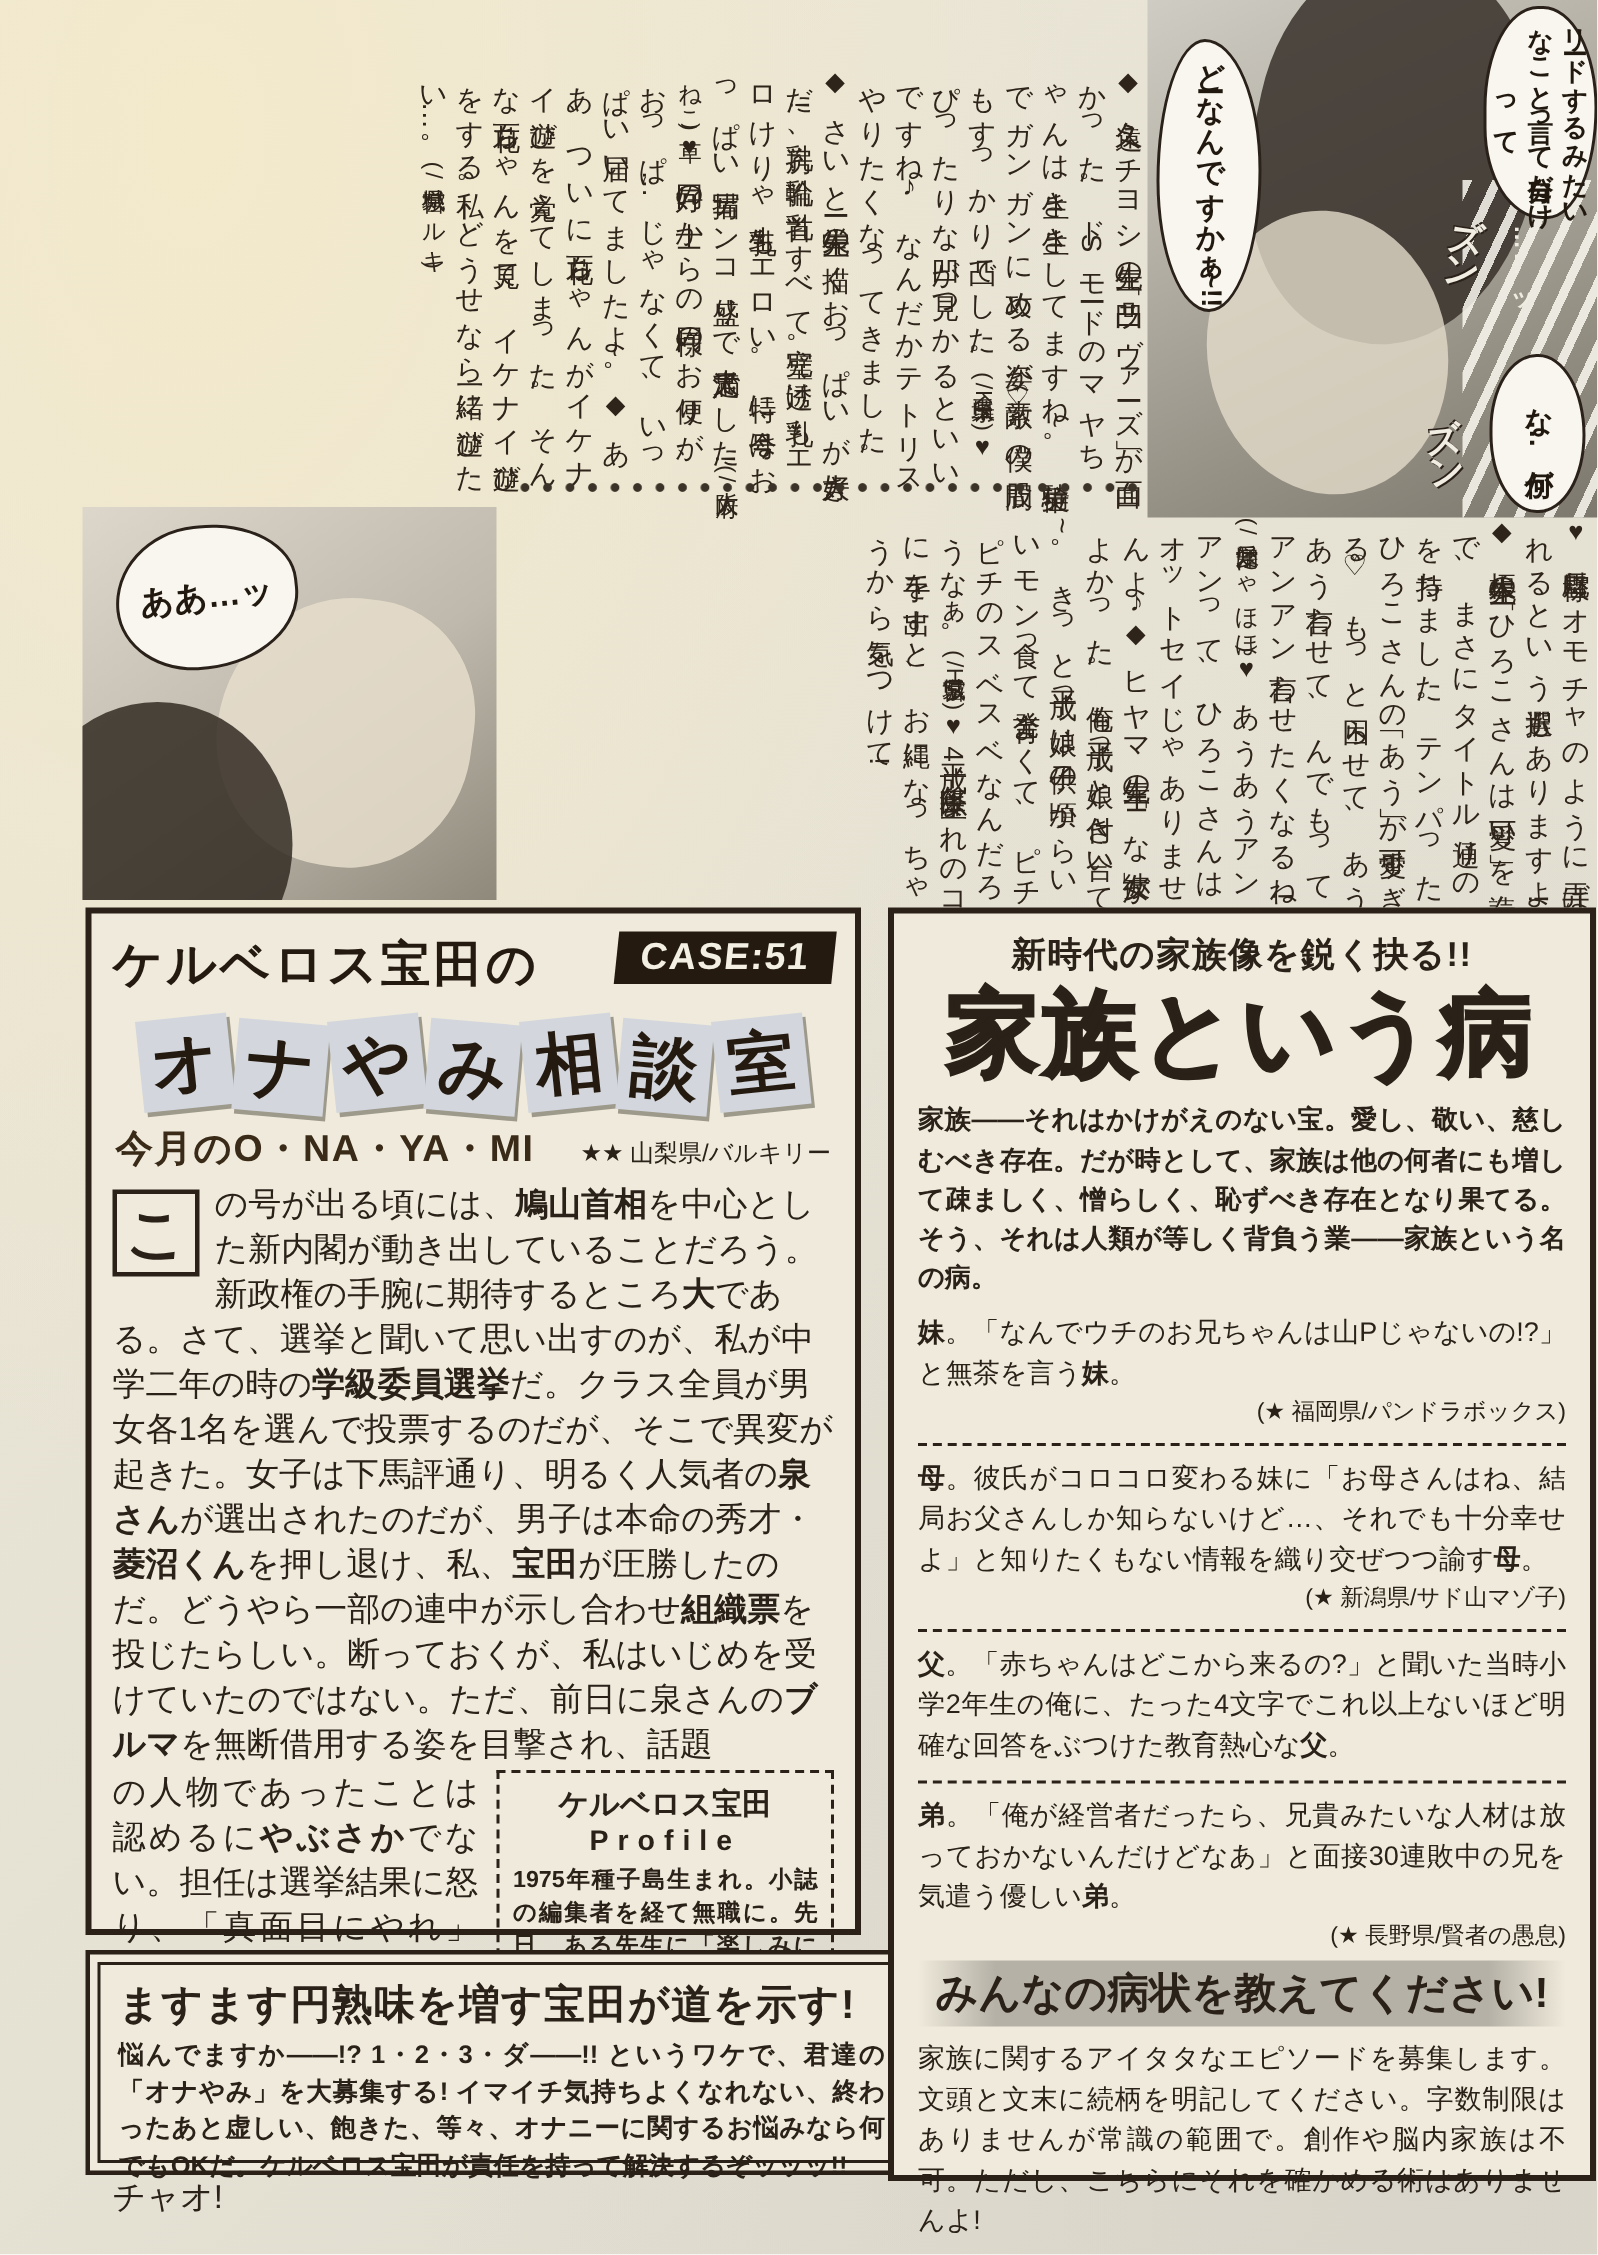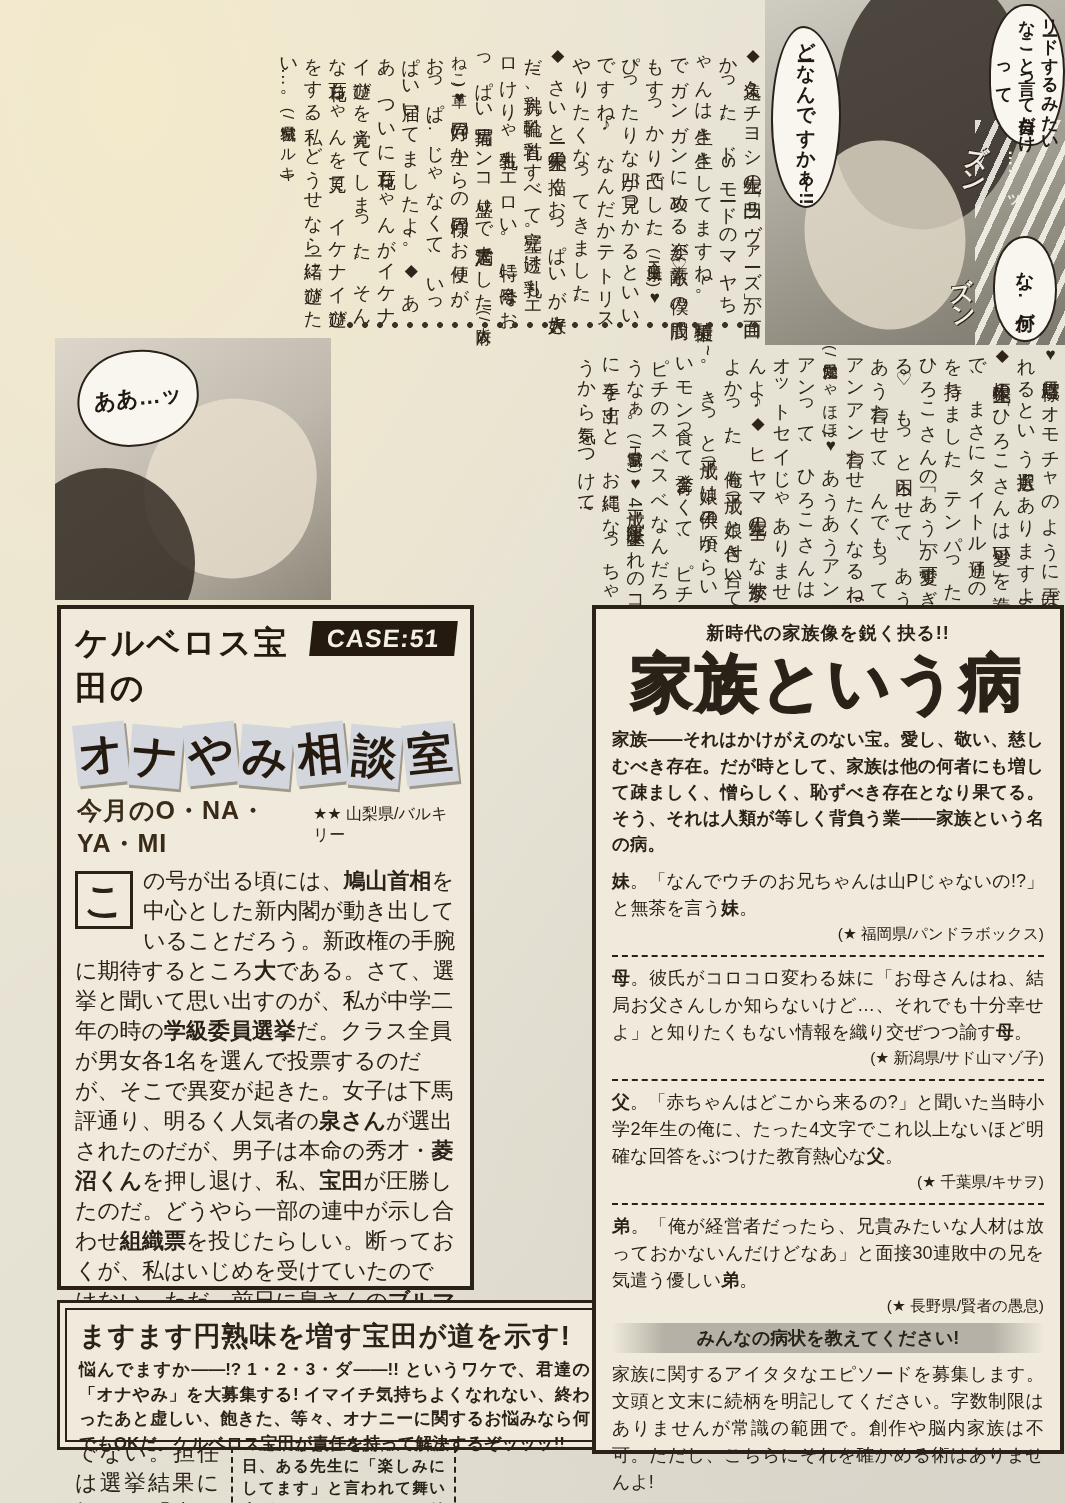--- a/index.html
+++ b/index.html
@@ -50,21 +50,21 @@
   .bubble{
     position:absolute;background:#f8f6ee;border:2px solid #2a211a;
     display:flex;align-items:center;justify-content:center;
     font-weight:bold;color:#211910;text-align:center;
   }
   .bubble.v{writing-mode:vertical-rl;text-orientation:mixed;}
   .sfx{position:absolute;font-weight:bold;color:#f1ede2;writing-mode:vertical-rl;font-size:24px;text-shadow:1px 1px 0 #2a211a,-1px -1px 0 #2a211a;}
   .plainv{position:absolute;writing-mode:vertical-rl;font-weight:bold;color:#efece2;font-size:17px;letter-spacing:2px;}
   
   .box{position:absolute;border:4px solid #2b2118;background:#efeadb;box-sizing:border-box;}
-  #onayamiBox{left:57px;top:605px;width:417px;height:685px;padding:12px 14px;}
+  #onayamiBox{left:57px;top:605px;width:517px;height:685px;padding:12px 14px;}
   #bannerBox{left:57px;top:1300px;width:555px;height:150px;padding:5px;background:#efeadb;border-width:3px;}
   #familyBox{left:592px;top:605px;width:472px;height:849px;padding:10px 16px;}
   .ona-header{display:flex;justify-content:space-between;align-items:flex-start;}
   .ona-kicker{font-size:33px;font-weight:900;letter-spacing:2px;color:#241a10;}
   .case-badge{
     background:#241a10;color:#f3efe3;font-weight:900;font-size:25px;
     padding:3px 16px;transform:skewX(-6deg);letter-spacing:1px;
   }
   .tiles{display:flex;justify-content:center;gap:3px;margin:12px 0 10px 0;}
   .tile{
@@ -91,32 +91,32 @@
   .part2 .cont{flex:1;}
   .profile{
     width:225px;border:2px dashed #2b2118;padding:7px 9px;box-sizing:border-box;align-self:flex-start;
   }
   .profile .t1{text-align:center;font-weight:900;font-size:20px;}
   .profile .t2{text-align:center;font-weight:900;font-size:19px;letter-spacing:6px;margin:1px 0 4px 0;}
   .profile .txt{font-size:15.5px;line-height:1.42;font-weight:bold;text-align:justify;}
   .banner-inner{border:2px solid #2b2118;padding:6px 12px;height:100%;box-sizing:border-box;}
   .banner-head{font-size:27px;font-weight:900;letter-spacing:1px;margin:2px 0 4px 0;}
   .banner-text{font-size:17px;line-height:1.45;font-weight:bold;text-align:justify;}
-  .fam-tagline{text-align:center;font-size:18px;font-weight:900;letter-spacing:1px;margin-top:2px;}
+  .fam-tagline{text-align:center;font-size:23px;font-weight:900;letter-spacing:1px;margin-top:2px;}
   .fam-title{
     text-align:center;font-size:62px;font-weight:900;letter-spacing:3px;line-height:1.15;
     -webkit-text-stroke:2px #2a2118;margin:2px 0 8px 0;
   }
   .fam-intro{font-size:17.5px;line-height:1.5;font-weight:bold;text-align:justify;margin-bottom:10px;}
   .fam-entry{font-size:18px;line-height:1.5;margin:8px 0 2px 0;text-align:justify;}
   .fam-entry b{font-weight:900;}
   .fam-attr{text-align:right;font-size:15.5px;margin:2px 0 6px 0;}
   .fam-sep{border-top:2.5px dashed #2b2118;margin:10px 0 8px 0;}
   .call-head{
-    text-align:center;font-weight:900;font-size:18px;padding:3px 0;margin:6px 0 8px 0;
+    text-align:center;font-weight:900;font-size:28px;padding:3px 0;margin:6px 0 8px 0;
     background:linear-gradient(90deg,rgba(181,177,166,0) 0%,#b5b1a6 12%,#b5b1a6 88%,rgba(181,177,166,0) 100%);
   }
   .call-text{font-size:18px;line-height:1.5;text-align:justify;}
 </style>
 </head>
 <body>
 
 <div class="page">
 
   <div id="row1" class="vrow"><span class="marker">◆</span><span>久遠ミチヨシ先生の「凸凹ラヴァーズ」が面白かった。ドSモードのマヤちゃんは生き生きしてますね~。騎乗位でガンガンに攻める姿が素敵♡ 僕の股間もすっかり凸でした。</span><span class="attr">(埼玉県/K・K)</span><span class="marker">♥</span><span>ぴったりな凹が見つかるといいですね♪ なんだかテトリスやりたくなってきました。</span><span class="marker">◆</span><span>さいとー栄先生の描くおっぱいが大好きだ! 乳房、乳輪、乳首、すべて完璧。透け乳もエロけりゃ生乳もエロい。特に今号はおっぱい描写テンコ盛りで大満足でした!</span><span class="attr">(大阪府/ねこ草)</span><span class="marker">♥</span><span>同好の士からの同様のお便りが、おっぱ…じゃなくて、いっぱい届いてましたよ~。</span><span class="marker">◆</span><span>ああ、ついに百花ちゃんがイケナイ遊びを覚えてしまった。そんな百花ちゃんを見て、イケナイ遊びをする私。どうせなら一緒に遊びたい…。</span><span class="attr">(宮城県/ハルキ)</span></div>
@@ -188,21 +188,20 @@
     <div class="fam-title">家族という病</div>
     <div class="fam-intro">家族――それはかけがえのない宝。愛し、敬い、慈しむべき存在。だが時として、家族は他の何者にも増して疎ましく、憎らしく、恥ずべき存在となり果てる。そう、それは人類が等しく背負う業――家族という名の病。</div>
     <div>
         <p class="fam-entry"><b>妹</b><span>。「なんでウチのお兄ちゃんは山Pじゃないの!?」と無茶を言う</span><b>妹</b><span>。</span></p>
         <div class="fam-attr">(★ 福岡県/パンドラボックス)</div>
         <div class="fam-sep"></div>
         <p class="fam-entry"><b>母</b><span>。彼氏がコロコロ変わる妹に「お母さんはね、結局お父さんしか知らないけど…、それでも十分幸せよ」と知りたくもない情報を織り交ぜつつ諭す</span><b>母</b><span>。</span></p>
         <div class="fam-attr">(★ 新潟県/サド山マゾ子)</div>
         <div class="fam-sep"></div>
         <p class="fam-entry"><b>父</b><span>。「赤ちゃんはどこから来るの?」と聞いた当時小学2年生の俺に、たった4文字でこれ以上ないほど明確な回答をぶつけた教育熱心な</span><b>父</b><span>。</span></p>
-        <div class="fam-attr">(★ 千葉県/キサヲ)</div>
         <div class="fam-sep"></div>
         <p class="fam-entry"><b>弟</b><span>。「俺が経営者だったら、兄貴みたいな人材は放っておかないんだけどなあ」と面接30連敗中の兄を気遣う優しい</span><b>弟</b><span>。</span></p>
         <div class="fam-attr">(★ 長野県/賢者の愚息)</div>
       </div>
     <div class="call-head">みんなの病状を教えてください!</div>
     <div class="call-text">家族に関するアイタタなエピソードを募集します。文頭と文末に続柄を明記してください。字数制限はありませんが常識の範囲で。創作や脳内家族は不可。ただし、こちらにそれを確かめる術はありませんよ!</div>
   </div>
 
 </div>
 

